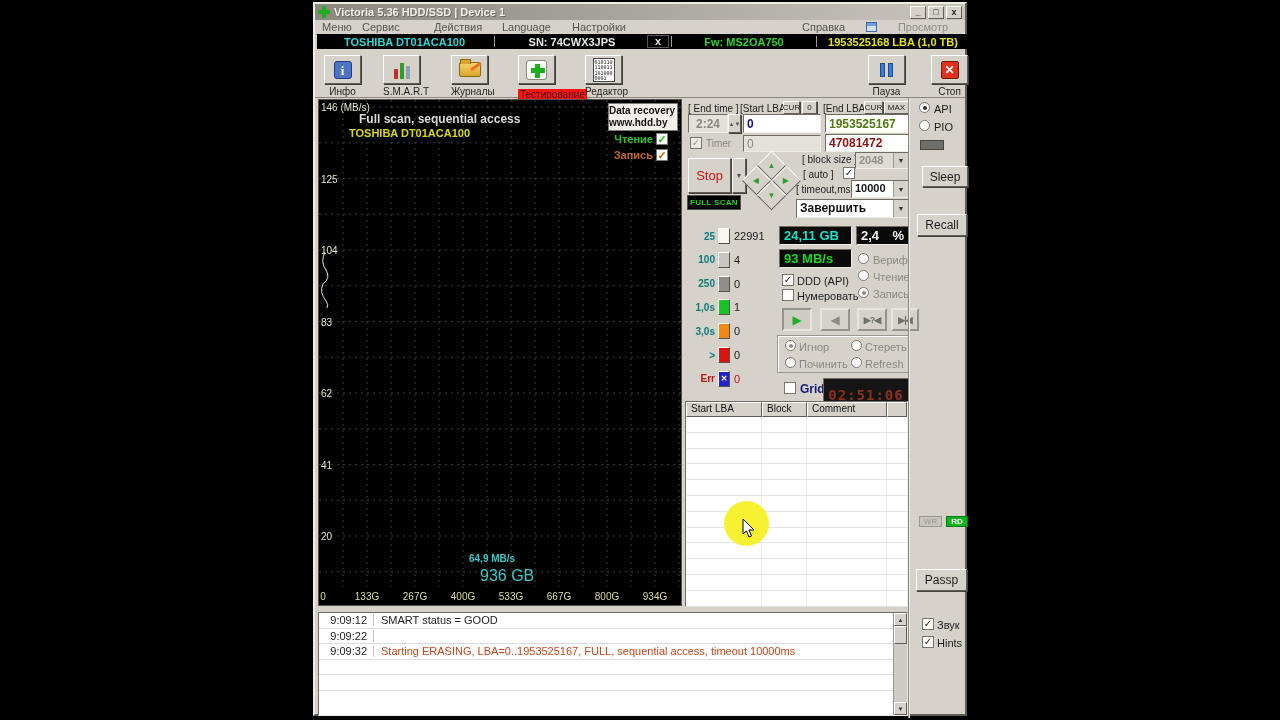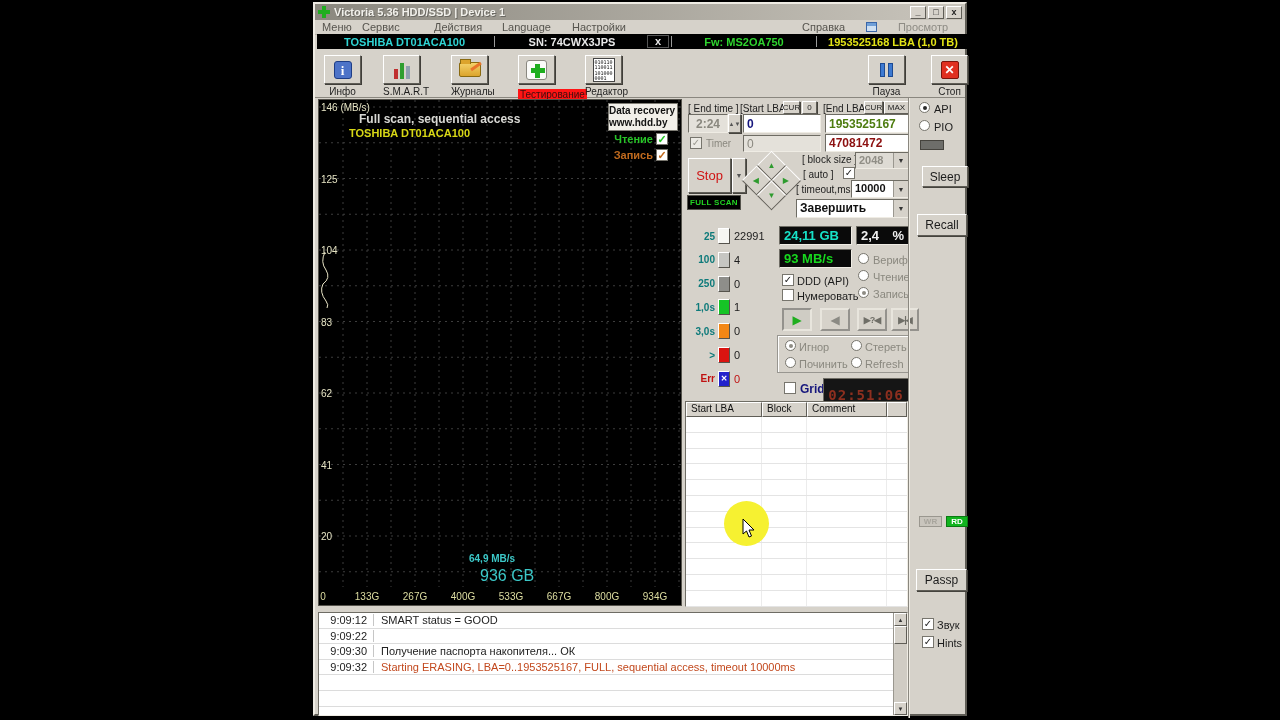--- a/index.html
+++ b/index.html
@@ -525,24 +525,20 @@
   <div id="logbox">
     <div id="logrows">
         <div class="lrow">
           <span class="ltime">9:09:12</span>
           <span class="lmsg">SMART status = GOOD</span>
         </div>
         <div class="lrow">
           <span class="ltime">9:09:22</span>
         </div>
         <div class="lrow">
-          <span class="ltime">9:09:30</span>
-          <span class="lmsg">Получение паспорта накопителя... ОК</span>
-        </div>
-        <div class="lrow">
           <span class="ltime">9:09:32</span>
           <span class="lmsg hl">Starting ERASING, LBA=0..1953525167, FULL, sequential access, timeout 10000ms</span>
         </div>
         <div class="lrow">
           <span class="ltime"></span>
           <span class="lmsg"></span>
         </div>
         <div class="lrow">
           <span class="ltime"></span>
           <span class="lmsg"></span>

